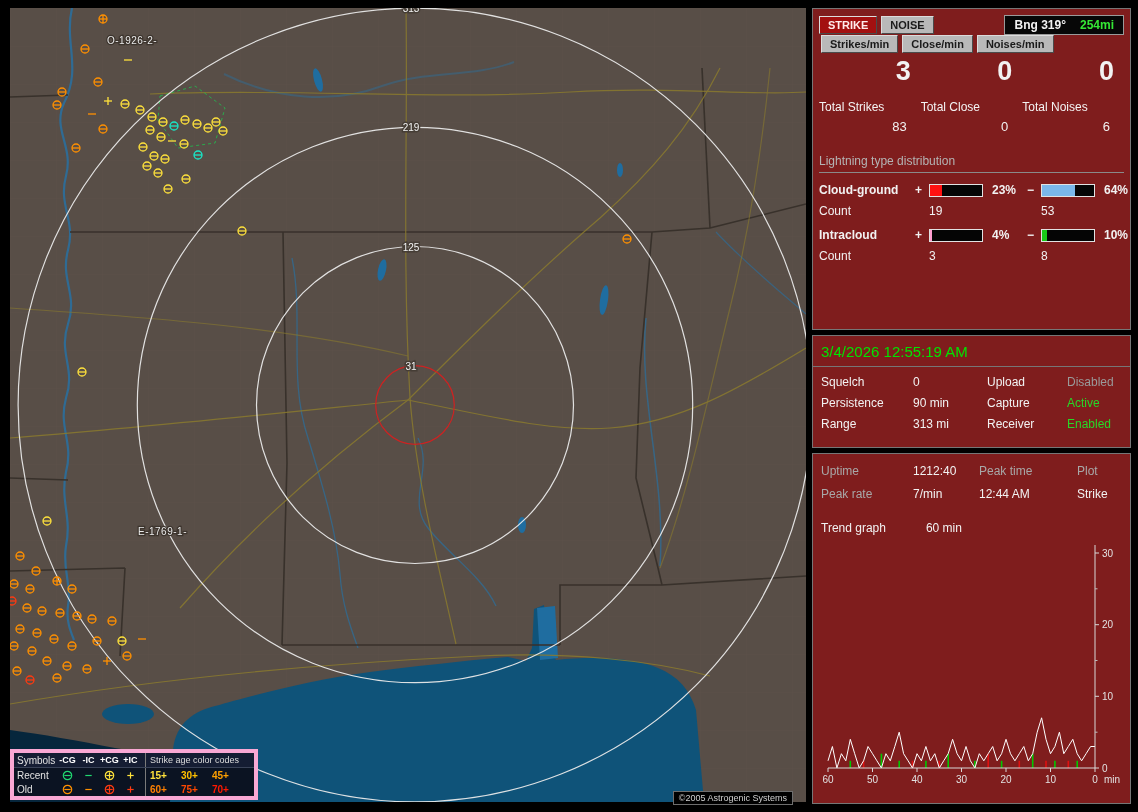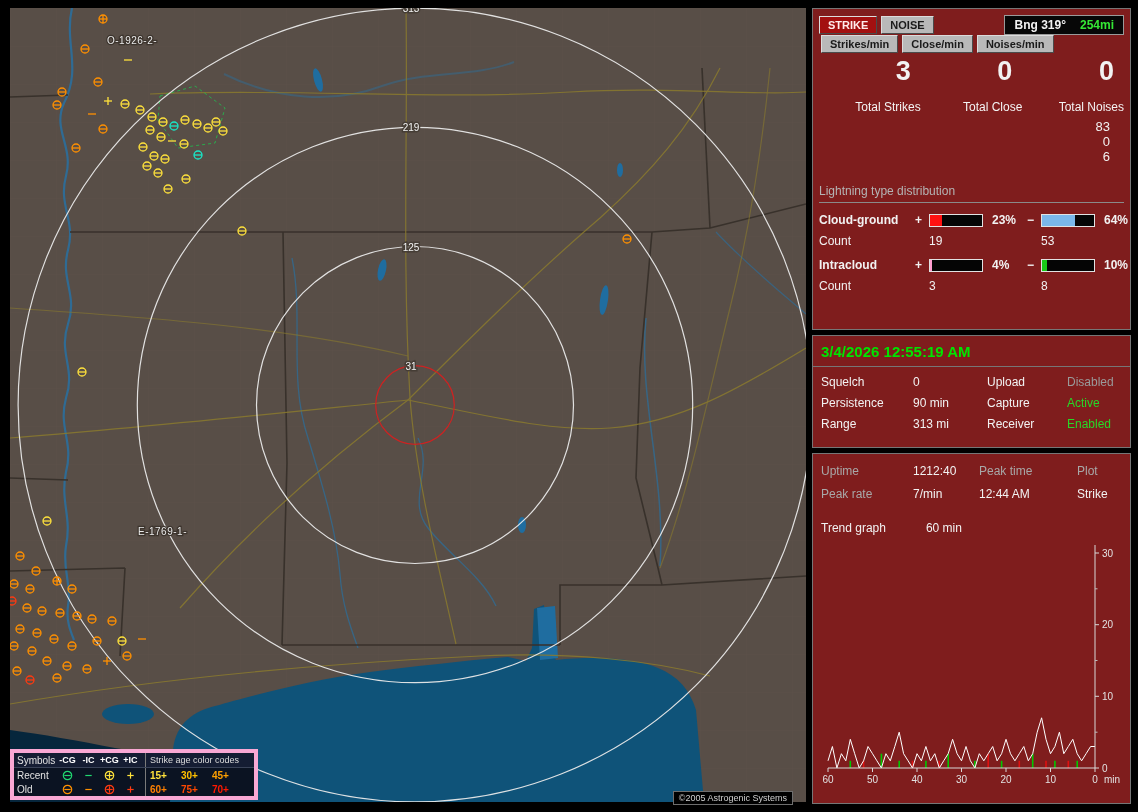--- a/index.html
+++ b/index.html
@@ -16,36 +16,36 @@
   .btnrow{display:flex;align-items:center;}
   .btn{display:inline-block;background:#b9b9b9;color:#1a1a1a;font-size:11px;font-weight:bold;
        padding:2px 8px;border:1px solid #dcdcdc;border-right-color:#4a4a4a;border-bottom-color:#4a4a4a;margin-right:4px;cursor:default;}
   .btn.red{background:#a31010;color:#ffecec;}
   .bng{margin-left:auto;border:1px solid #9a9a9a;background:#070707;padding:2px 9px;font-size:12px;font-weight:bold;display:flex;gap:14px;}
   .bng .grn{color:#35e835;}
   .ratebtns{display:flex;justify-content:flex-start;padding:0 2px;}
   .bignums{display:flex;margin-top:3px;}
   .bignums div{flex:1;text-align:right;font-size:27px;font-weight:bold;padding-right:10px;}
   .totals{display:flex;margin-top:13px;}
-  .totals .tcol{flex:1;text-align:right;font-size:12px;color:#f4f4f4;}
-  .totvals{display:flex;margin-top:5px;flex-direction:column;}
+  .totals .tcol{flex:1;text-align:left;font-size:12px;color:#f4f4f4;}
+  .totvals{display:flex;margin-top:5px;}
   .totvals div{flex:1;text-align:right;font-size:13px;padding-right:14px;}
   .disttitle{margin-top:20px;color:#b4b4b4;font-size:12px;border-bottom:1px solid #8a8a8a;padding-bottom:4px;}
   .drow,.crow{display:grid;grid-template-columns:96px 14px 58px 40px 14px 58px 40px;align-items:center;font-size:12px;}
   .drow{margin-top:10px;}
   .crow{margin-top:7px;}
   .dname{font-weight:bold;}
   .dsign{font-weight:bold;}
   .dbar{width:52px;height:11px;border:1px solid #e2e2e2;background:#050505;}
   .dbar i{display:block;height:100%;width:0;}
   .dpct{font-weight:bold;padding-left:5px;}
   .c3{grid-column:3;}
   .c6{grid-column:6;}
   
-  .datetime{color:#00e400;font-size:15px;font-weight:bold;padding:7px 8px 6px 8px;border-bottom:1px solid #767676;}
+  .datetime{color:#00e400;font-size:15px;font-weight:normal;padding:7px 8px 6px 8px;border-bottom:1px solid #767676;}
   .statusgrid{display:grid;grid-template-columns:92px 74px 80px 1fr;row-gap:7px;padding:8px;font-size:12px;}
   .green{color:#27d827;}
   .dim{color:#9a9a9a;}
   
   .statgrid{display:grid;grid-template-columns:92px 66px 98px 1fr;row-gap:9px;padding:10px 8px 2px 8px;font-size:12px;}
   .muted{color:#a8a8a8;}
   .trendrow{display:flex;gap:40px;padding:8px 8px 0 8px;font-size:12px;margin-top:10px;}
   .trendsvg{margin:6px 4px 6px 9px;margin-top:auto;}
   
   .legend{position:absolute;left:0;bottom:2px;width:248px;background:#0b1322;border:4px solid #f9a8d4;

